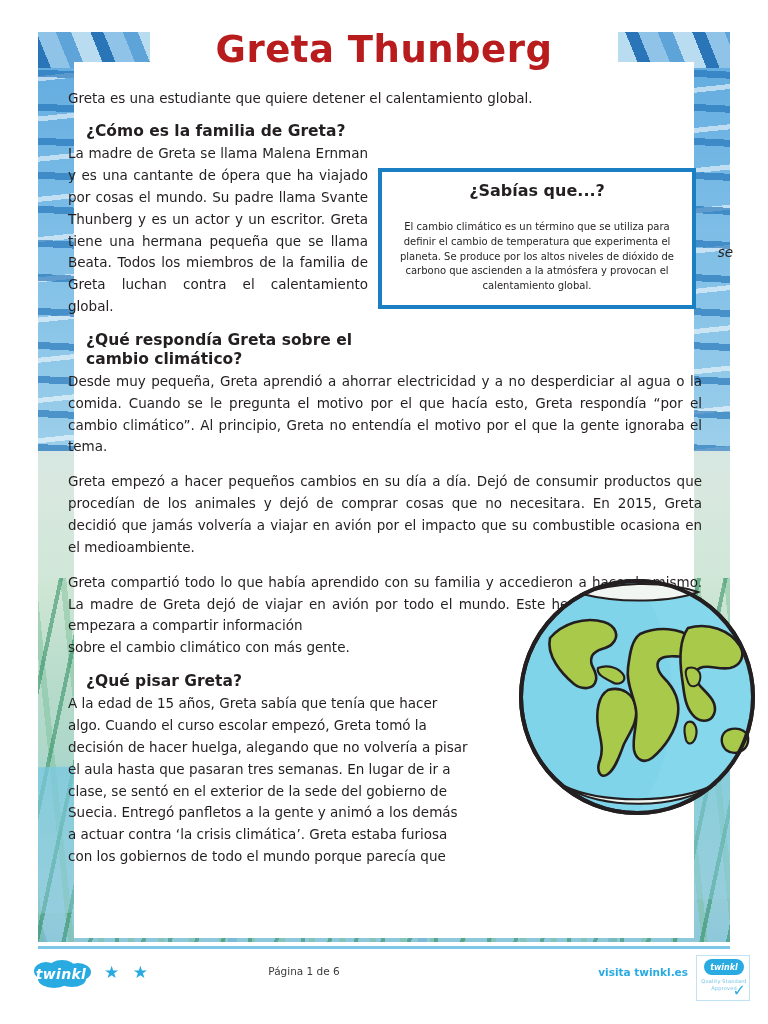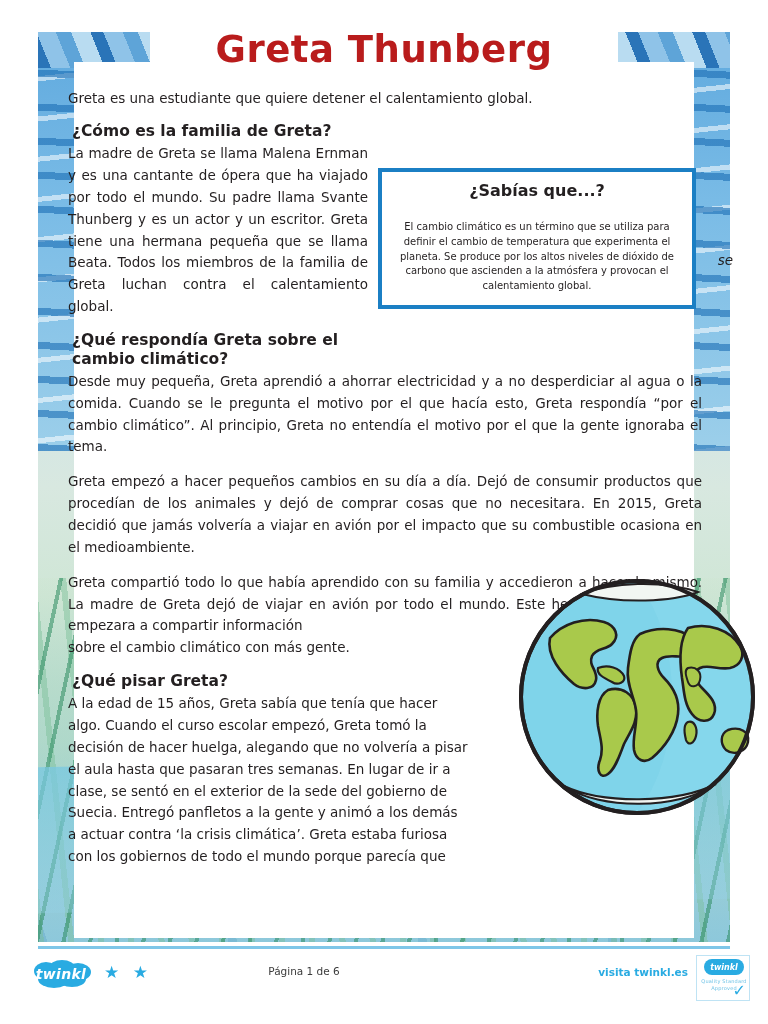--- a/index.html
+++ b/index.html
@@ -99,41 +99,41 @@
     color:#231f20;
   }
   .lead{
     font-size:13.5px;
     line-height:1.5;
     margin:0 0 14px 0;
   }
   h2.sec{
     font-size:15.5px;
     font-weight:bold;
-    margin:0 0 2px 4px;
+    margin:0 0 2px 18px;
     line-height:1.22;
     color:#231f20;
   }
   p.body{
     font-size:13.5px;
     line-height:1.62;
     margin:0 0 13px 0;
     text-align:justify;
   }
   p.body.nojust{text-align:left;}
 
   
   .famzone{position:relative;}
   .famcol{width:300px;}
   .famcol p.body{text-align:justify;}
 
   
   .leak{
     position:absolute;
-    right:-31px;top:128px;
+    right:-31px;top:120px;
     font-size:13.5px;
     line-height:1.62;
     font-style:italic;
     color:#231f20;
   }
 
   
   .factbox{
     position:absolute;
     left:310px;top:46px;
@@ -242,21 +242,21 @@
 
   <div class="title">Greta Thunberg</div>
 
   <div class="content">
 
     <p class="lead">Greta es una estudiante que quiere detener el calentamiento global.</p>
 
     <div class="famzone">
       <div class="famcol">
         <h2 class="sec">¿Cómo es la familia de Greta?</h2>
-        <p class="body">La madre de Greta se llama Malena Ernman y es una cantante de ópera que ha viajado por todo el mundo. Su padre llama Svante Thunberg y es un actor y un escritor. Greta tiene una hermana pequeña que se llama Beata. Todos los miembros de la familia de Greta luchan contra el calentamiento global.</p>
+        <p class="body">La madre de Greta se llama Malena Ernman y es una cantante de ópera que ha viajado por cosas el mundo. Su padre llama Svante Thunberg y es un actor y un escritor. Greta tiene una hermana pequeña que se llama Beata. Todos los miembros de la familia de Greta luchan contra el calentamiento global.</p>
       </div>
 
       <div class="leak">se</div>
 
       <div class="factbox">
         <h3>¿Sabías que...?</h3>
         <p>El cambio climático es un término que se utiliza para definir el cambio de temperatura que experimenta el planeta. Se produce por los altos niveles de dióxido de carbono que ascienden a la atmósfera y provocan el calentamiento global.</p>
       </div>
     </div>
 

